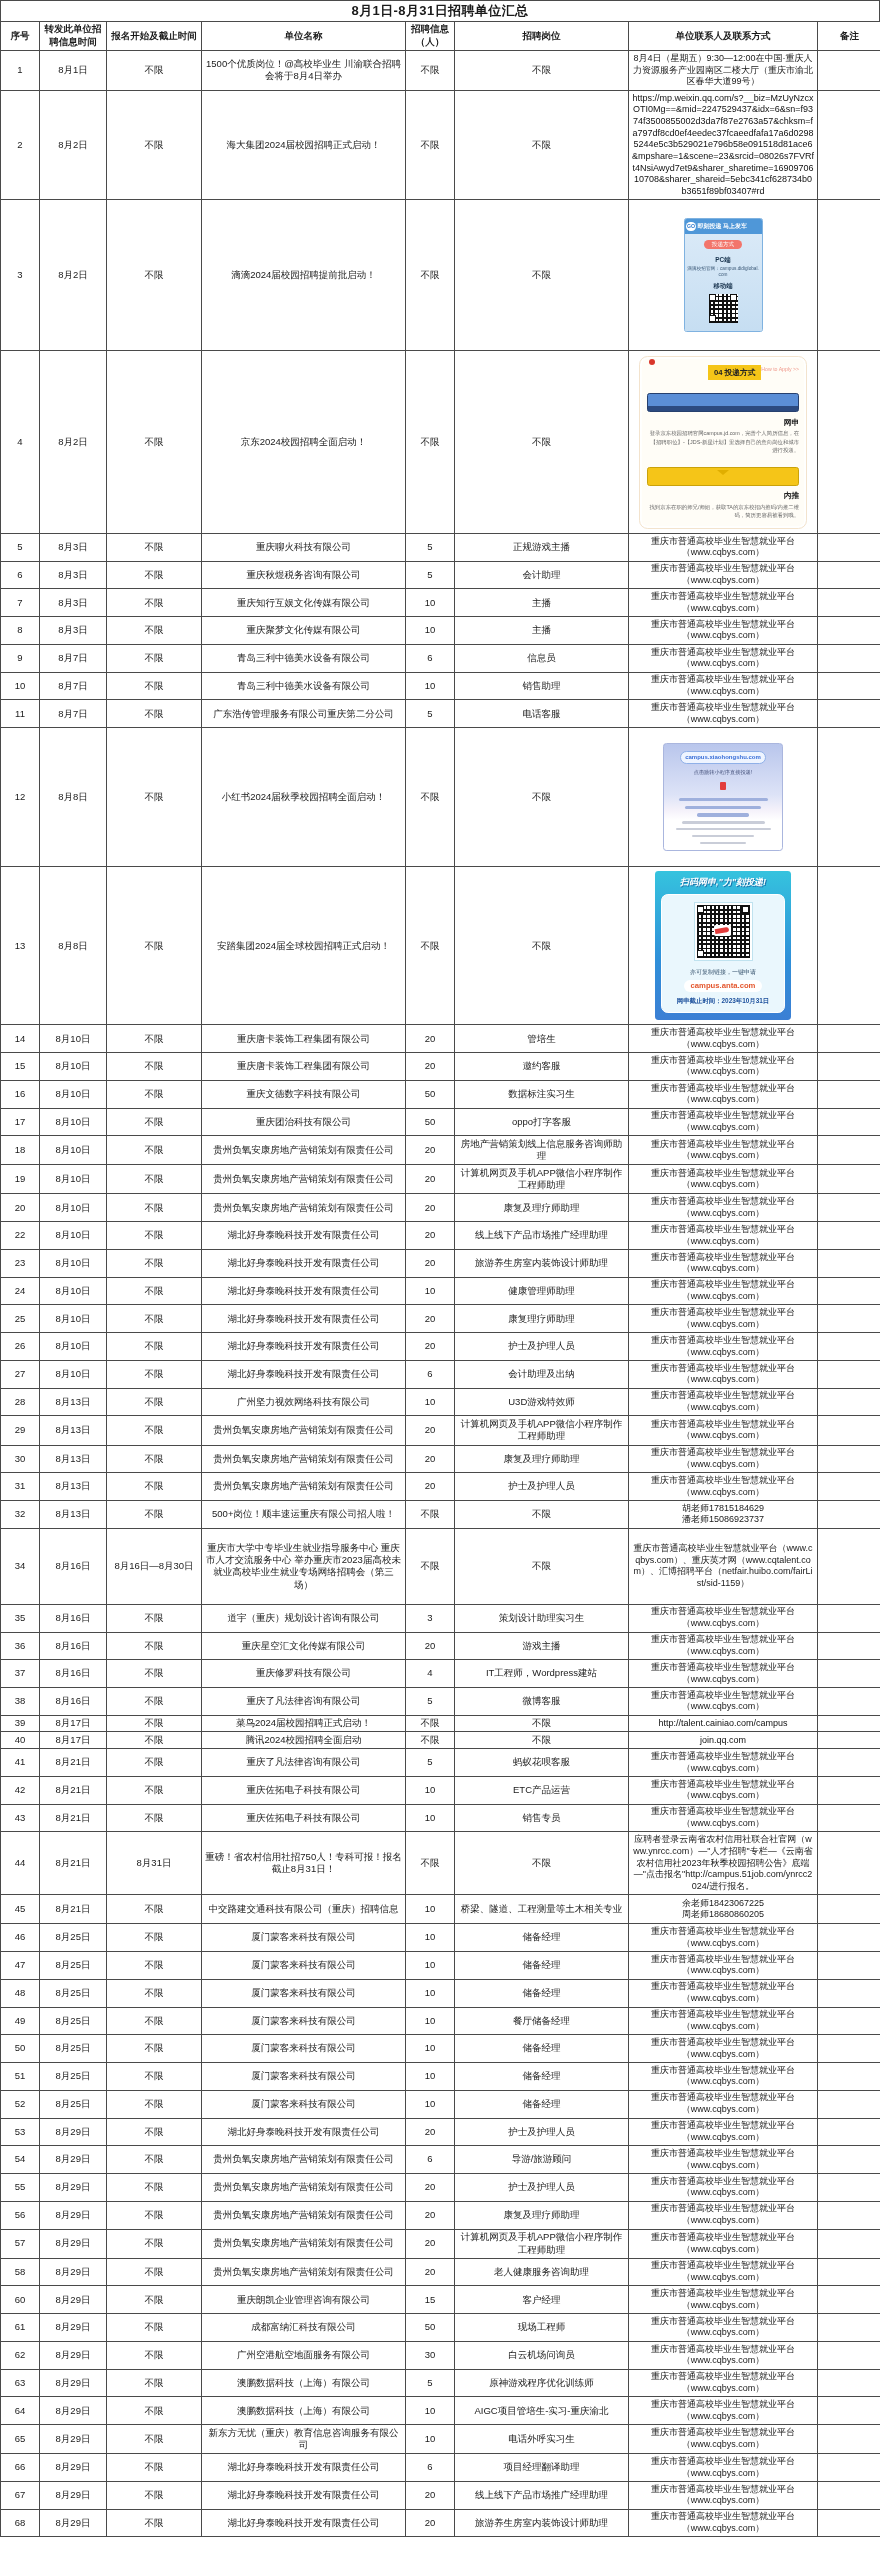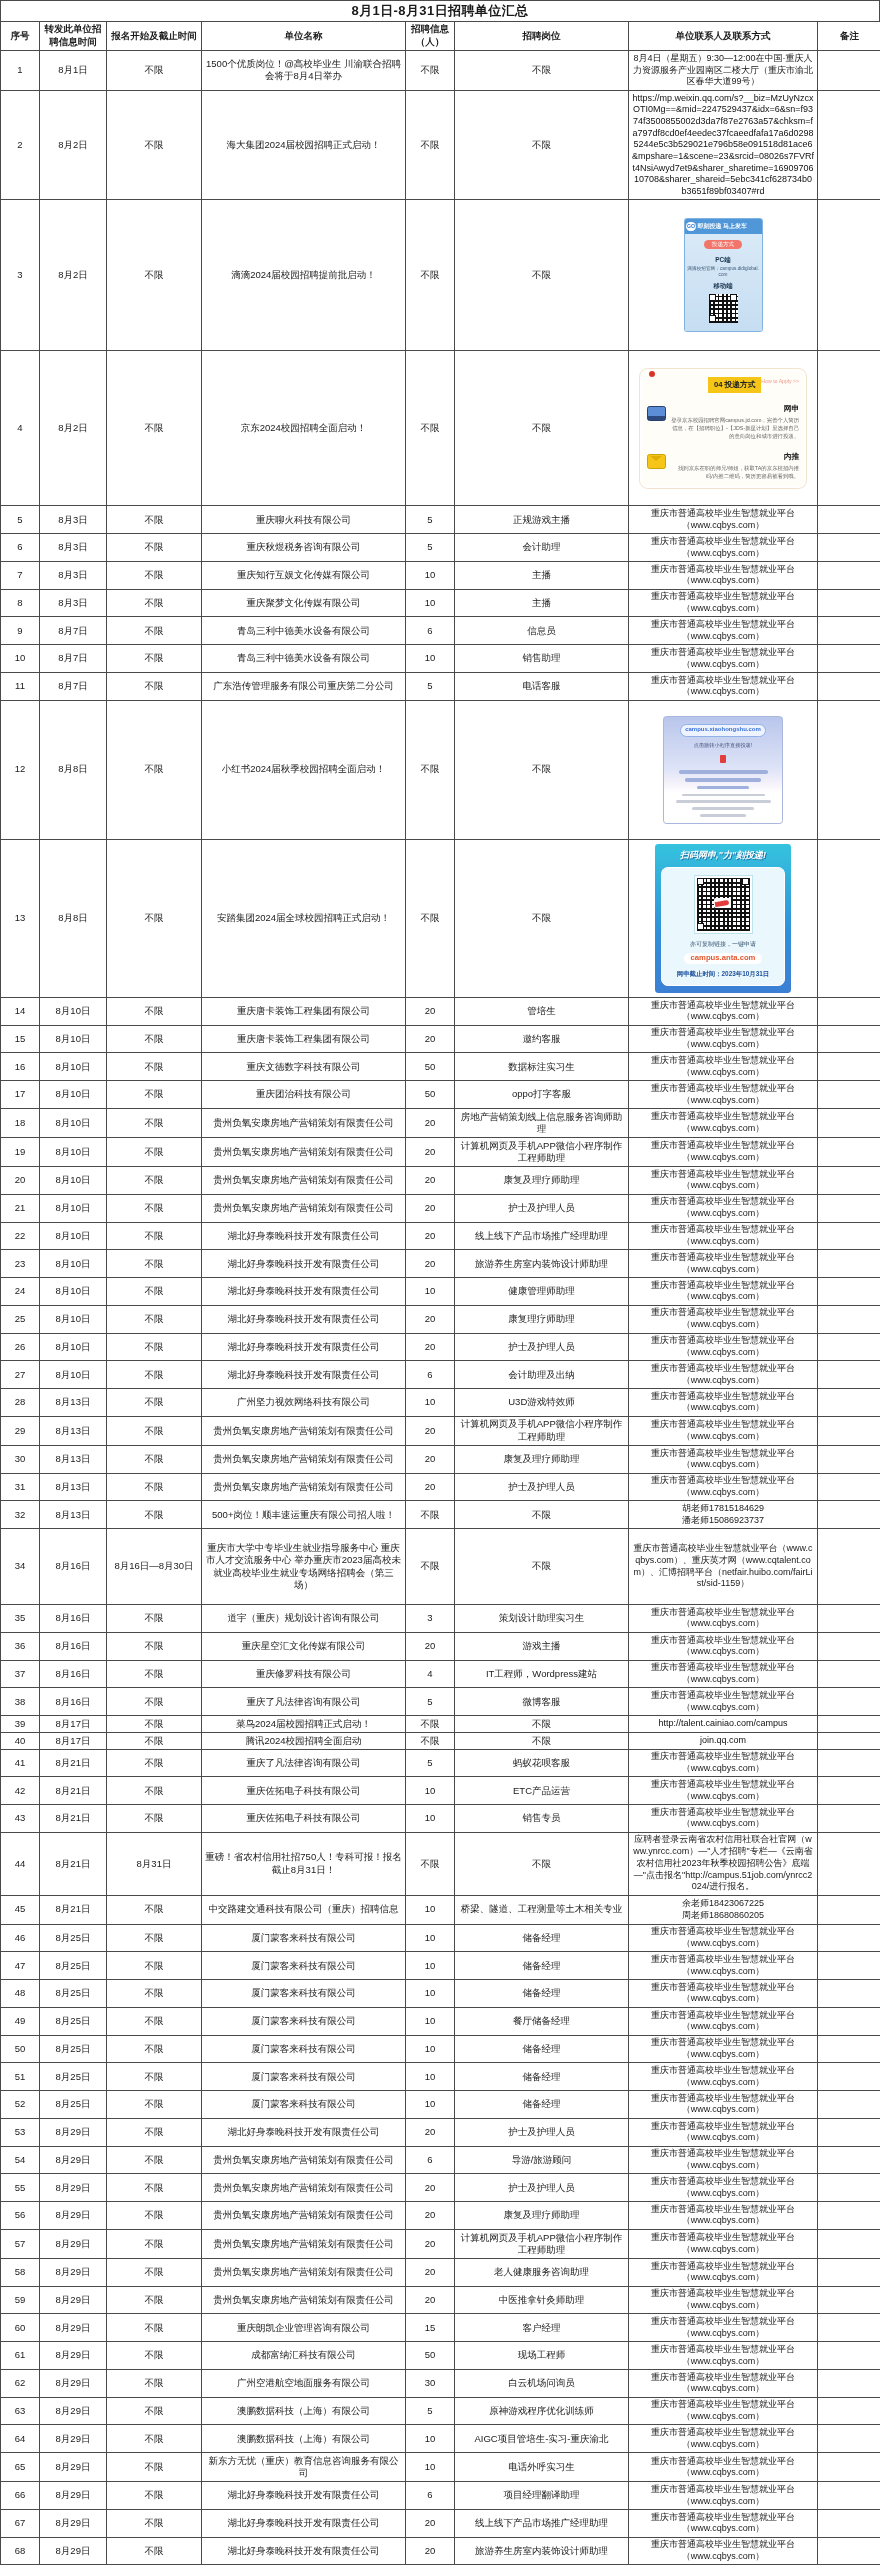--- a/index.html
+++ b/index.html
@@ -29,21 +29,21 @@
   .didi-pill{display:inline-block;background:#f2756b;color:#fff;border-radius:6.9px;font-size:5.6px;padding:0.9px 7.7px;margin-bottom:3.4px;}
   .didi-sub{font-weight:bold;font-size:6.4px;color:#17324d;margin-top:3.4px;}
   .didi-small{font-size:4.7px;color:#3d5a78;margin-top:1.7px;}
   .qr-sm{width:29px;height:29px;margin-top:3.4px;}
   
   .p-jd{width:168px;background:#fffdf7;border:1.7px solid #f3e3cd;border-radius:8.6px;padding:6px 6.9px 7.7px;text-align:right;box-shadow:0 0 0 1.7px #fff inset;}
   .jd-top{position:relative;}
   .jd-dot{position:absolute;left:1.7px;top:-3.4px;width:6px;height:6px;border-radius:50%;background:#d9362a;}
   .jd-badge{display:inline-block;background:#f5c518;color:#222;font-weight:bold;font-size:7.7px;padding:2.6px 6px;margin-top:2.6px;}
   .jd-howto{float:right;color:#f09a8d;font-size:5.2px;margin-top:3.4px;}
-  .jd-item{display:flex;gap:5.2px;margin-top:11.2px;}
+  .jd-item{display:flex;gap:5.2px;margin-top:11.2px;flex-direction:column;}
   .jd-icon{flex:0 0 17px;height:13.8px;border-radius:2.6px;margin-top:1.7px;}
   .jd-icon.monitor{background:linear-gradient(180deg,#5b8ed6 70%,#2c4a80 70%);border:0.9px solid #27406e;}
   .jd-icon.envelope{background:#f5c518;border:0.9px solid #caa20a;position:relative;}
   .jd-icon.envelope::after{content:"";position:absolute;left:1.7px;right:1.7px;top:1.7px;height:5.2px;border-left:6.9px solid transparent;border-right:6.9px solid transparent;border-top:5.2px solid #e0ae00;width:0;margin:auto;}
   .jd-h{font-weight:bold;font-size:7.7px;color:#222;}
   .jd-t{font-size:5.4px;color:#666;line-height:1.55;margin-top:1.7px;}
   
   .p-xhs{width:120px;border-radius:3.4px;padding:6.9px 6px 6px;background:linear-gradient(180deg,#b9c6ec,#dde3f7 48%,#f4f1fa 62%,#ffffff 72%,#ffffff);border:0.9px solid #aab6de;}
   .xhs-pill{display:inline-block;background:#eef4ff;border:0.9px solid #8fb0e8;color:#3a6fd8;border-radius:8.6px;font-size:6px;font-weight:bold;padding:1.7px 4.3px;}
   .xhs-line{font-size:5.2px;color:#44507a;margin-top:5.2px;}
@@ -301,31 +301,20 @@
           <td class="cell-date">8月10日</td>
           <td class="cell-reg">不限</td>
           <td class="cell-name">贵州负氧安康房地产营销策划有限责任公司</td>
           <td class="cell-num">20</td>
           <td class="cell-pos">康复及理疗师助理</td>
           <td class="cell-contact">重庆市普通高校毕业生智慧就业平台
 （www.cqbys.com）</td>
           <td class="cell-note"></td>
         </tr>
         <tr>
-          <td class="cell-no">21</td>
-          <td class="cell-date">8月10日</td>
-          <td class="cell-reg">不限</td>
-          <td class="cell-name">贵州负氧安康房地产营销策划有限责任公司</td>
-          <td class="cell-num">20</td>
-          <td class="cell-pos">护士及护理人员</td>
-          <td class="cell-contact">重庆市普通高校毕业生智慧就业平台
-（www.cqbys.com）</td>
-          <td class="cell-note"></td>
-        </tr>
-        <tr>
           <td class="cell-no">22</td>
           <td class="cell-date">8月10日</td>
           <td class="cell-reg">不限</td>
           <td class="cell-name">湖北好身泰晚科技开发有限责任公司</td>
           <td class="cell-num">20</td>
           <td class="cell-pos">线上线下产品市场推广经理助理</td>
           <td class="cell-contact">重庆市普通高校毕业生智慧就业平台
 （www.cqbys.com）</td>
           <td class="cell-note"></td>
         </tr>
@@ -699,31 +688,20 @@
 （www.cqbys.com）</td>
           <td class="cell-note"></td>
         </tr>
         <tr>
           <td class="cell-no">58</td>
           <td class="cell-date">8月29日</td>
           <td class="cell-reg">不限</td>
           <td class="cell-name">贵州负氧安康房地产营销策划有限责任公司</td>
           <td class="cell-num">20</td>
           <td class="cell-pos">老人健康服务咨询助理</td>
-          <td class="cell-contact">重庆市普通高校毕业生智慧就业平台
-（www.cqbys.com）</td>
-          <td class="cell-note"></td>
-        </tr>
-        <tr>
-          <td class="cell-no">59</td>
-          <td class="cell-date">8月29日</td>
-          <td class="cell-reg">不限</td>
-          <td class="cell-name">贵州负氧安康房地产营销策划有限责任公司</td>
-          <td class="cell-num">20</td>
-          <td class="cell-pos">中医推拿针灸师助理</td>
           <td class="cell-contact">重庆市普通高校毕业生智慧就业平台
 （www.cqbys.com）</td>
           <td class="cell-note"></td>
         </tr>
         <tr>
           <td class="cell-no">60</td>
           <td class="cell-date">8月29日</td>
           <td class="cell-reg">不限</td>
           <td class="cell-name">重庆朗凯企业管理咨询有限公司</td>
           <td class="cell-num">15</td>

